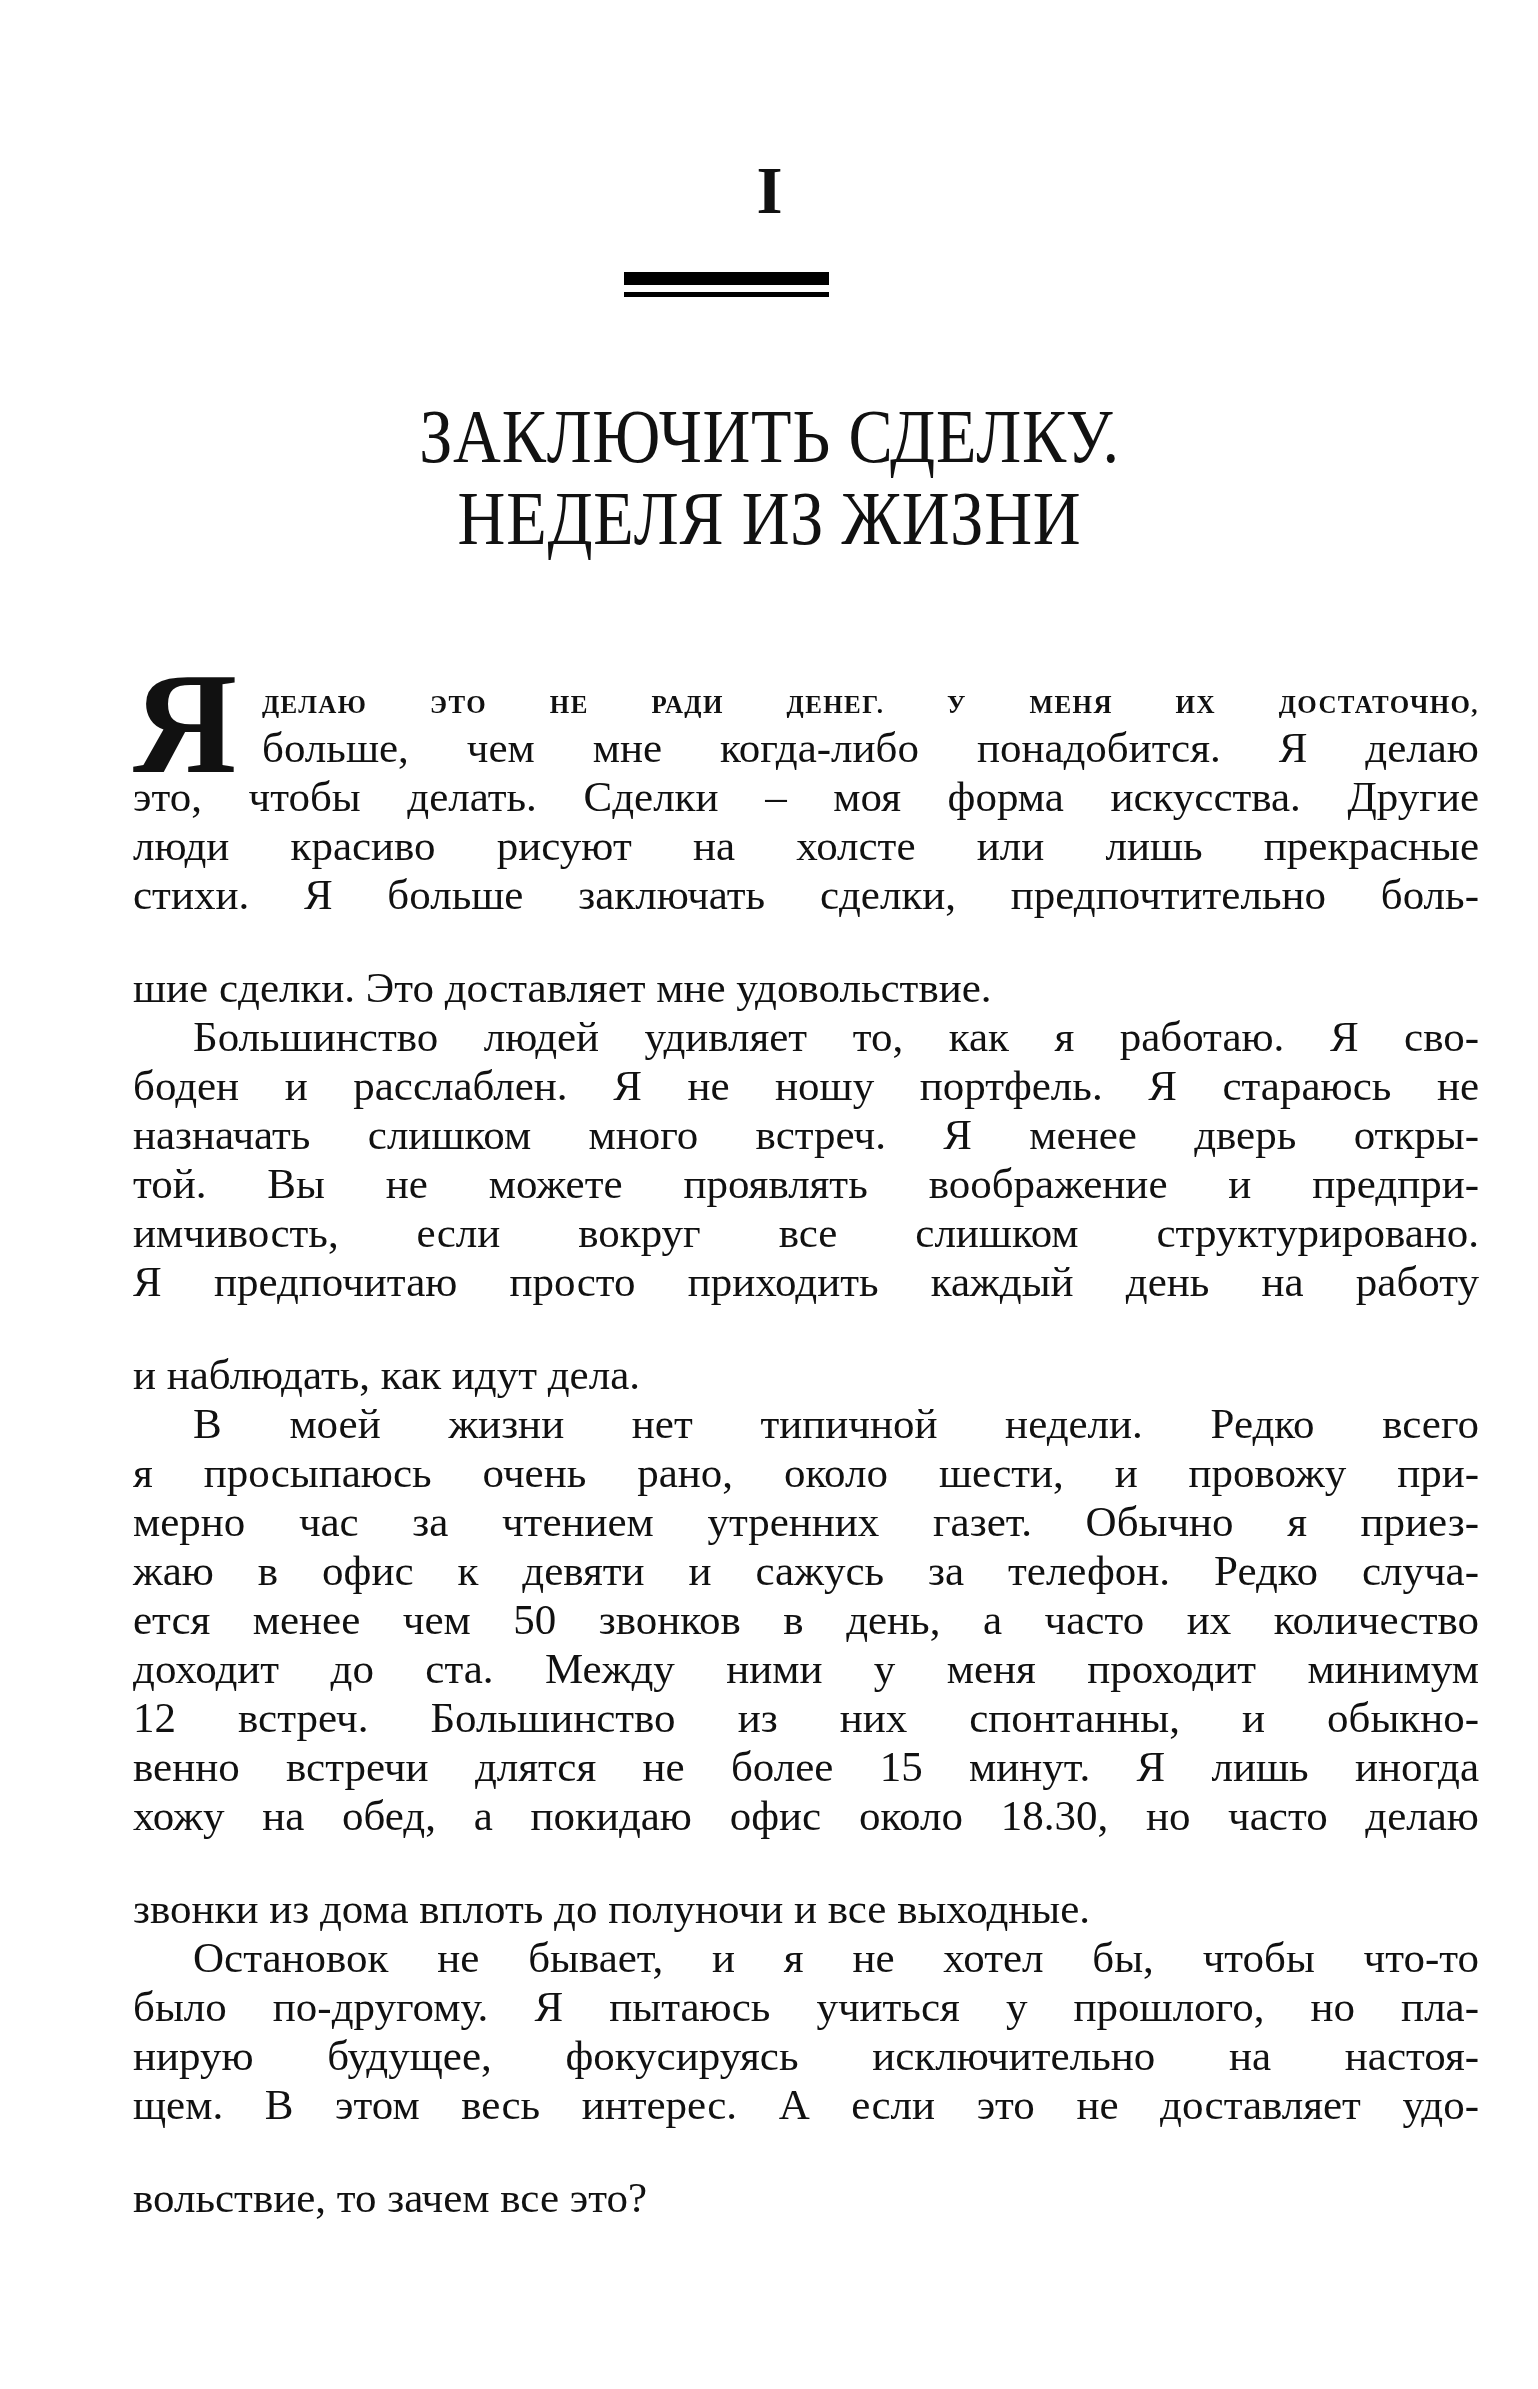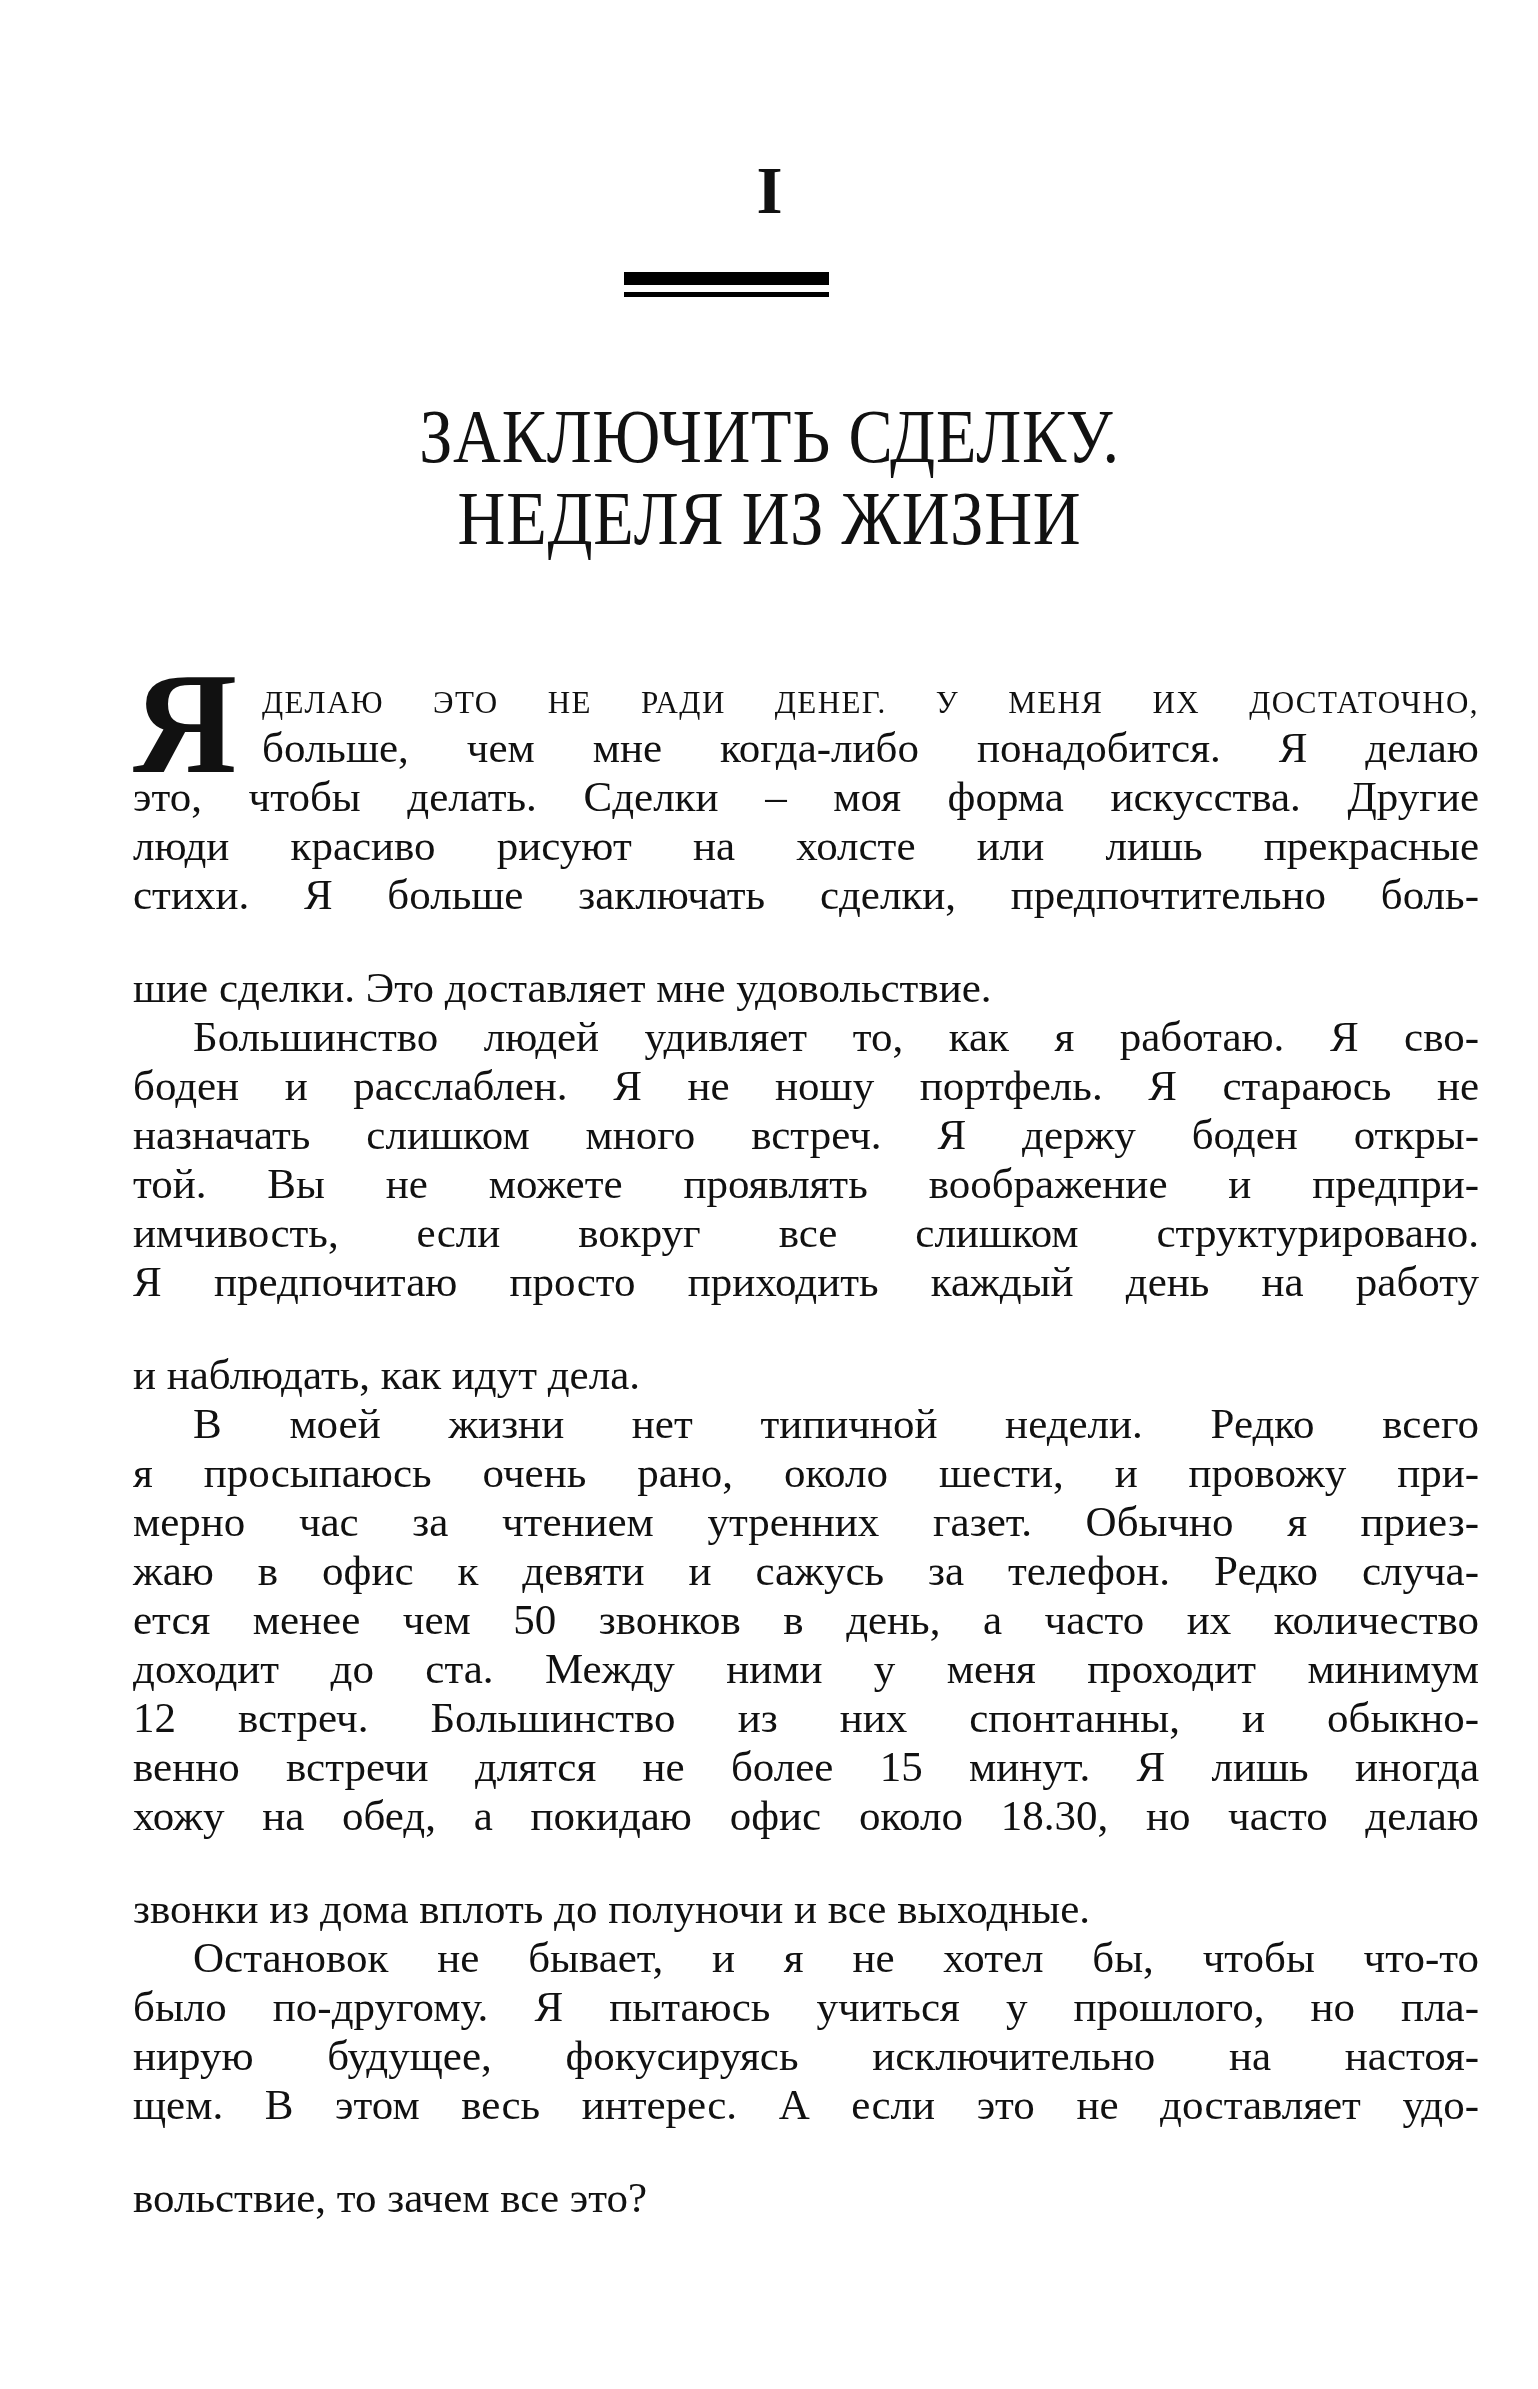--- a/index.html
+++ b/index.html
@@ -78,22 +78,22 @@
   .drop-cap {
     position: absolute;
     left: 0px;
     top: -5.5px;
     font-size: 144px;
     line-height: 109px;
     font-weight: bold;
     font-family: "Liberation Serif", "DejaVu Serif", serif;
   }
   .smallcaps {
-    font-weight: normal;
-    font-size: 31px;
+    font-weight: bold;
+    font-size: 25px;
     letter-spacing: 1.4px;
   }
 </style>
 </head>
 <body>
 
 <div class="chapter-num">I</div>
 <div class="rule-thick"></div>
 <div class="rule-thin"></div>
 
@@ -110,21 +110,21 @@
     <span class="line wrap-drop">больше, чем мне когда-либо понадобится. Я делаю</span>
     <span class="line">это, чтобы делать. Сделки – моя форма искусства. Другие</span>
     <span class="line">люди красиво рисуют на холсте или лишь прекрасные</span>
     <span class="line">стихи. Я больше заключать сделки, предпочтительно боль-</span>
     <span class="line last">шие сделки. Это доставляет мне удовольствие.</span>
   </div>
 
   <div>
     <span class="line indent">Большинство людей удивляет то, как я работаю. Я сво-</span>
     <span class="line">боден и расслаблен. Я не ношу портфель. Я стараюсь не</span>
-    <span class="line">назначать слишком много встреч. Я держу боден откры-</span>
+    <span class="line">назначать слишком много встреч. Я менее дверь откры-</span>
     <span class="line">той. Вы не можете проявлять воображение и предпри-</span>
     <span class="line">имчивость, если вокруг все слишком структурировано.</span>
     <span class="line">Я предпочитаю просто приходить каждый день на работу</span>
     <span class="line last">и наблюдать, как идут дела.</span>
   </div>
 
   <div>
     <span class="line indent">В моей жизни нет типичной недели. Редко всего</span>
     <span class="line">я просыпаюсь очень рано, около шести, и провожу при-</span>
     <span class="line">мерно час за чтением утренних газет. Обычно я приез-</span>

